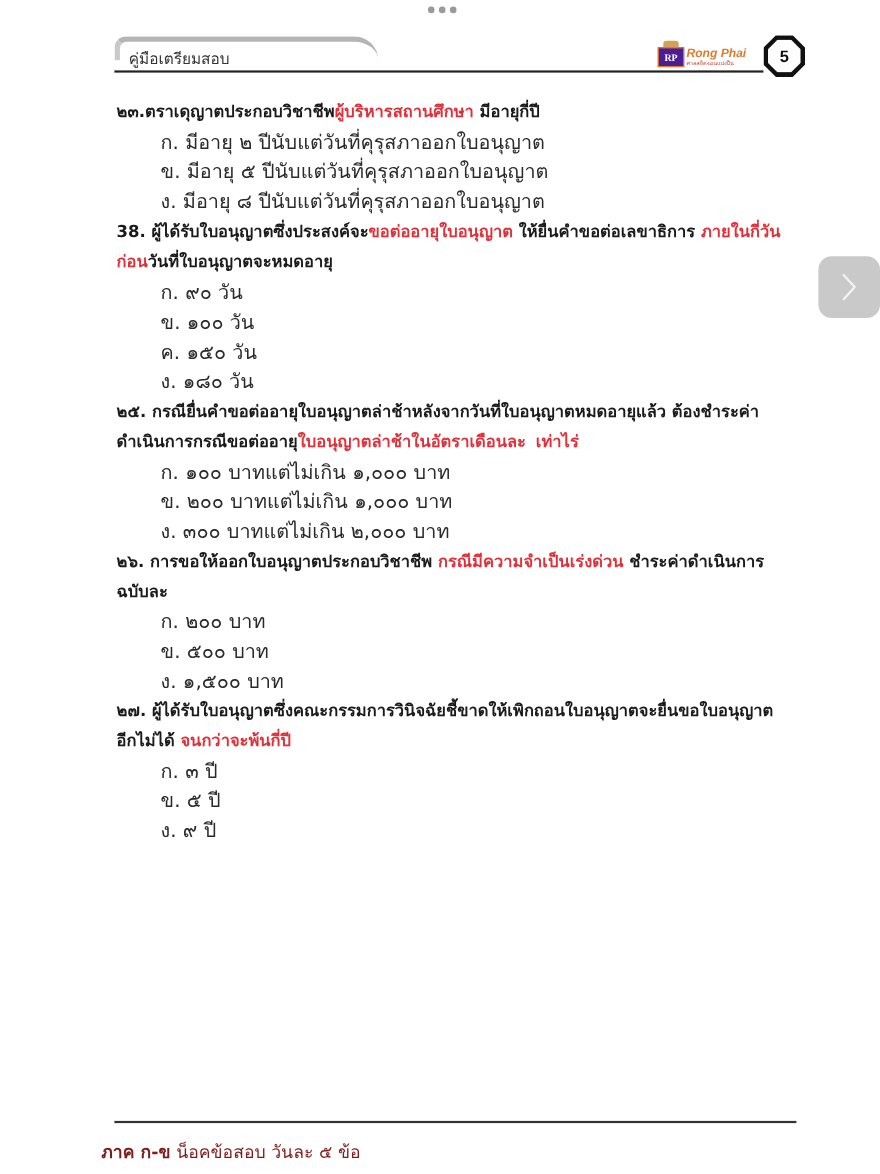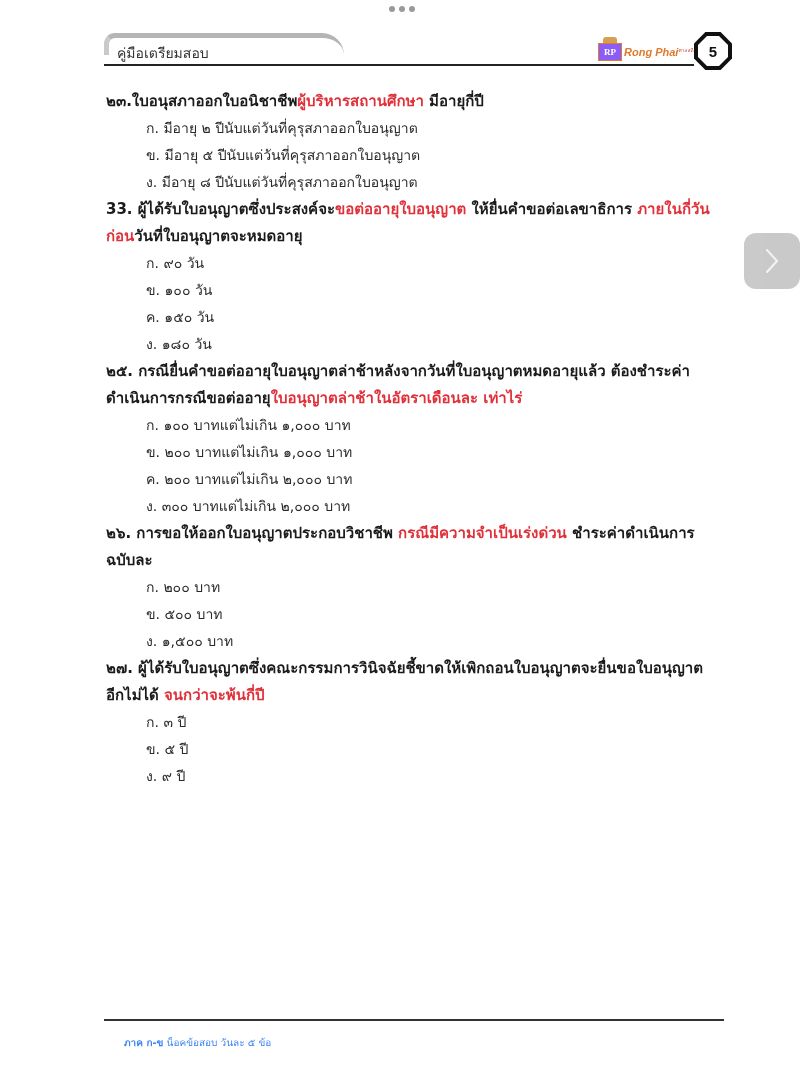--- a/index.html
+++ b/index.html
@@ -62,38 +62,38 @@
     .logo {
       position: absolute;
       top: 43px;
       left: 598px;
       display: flex;
       align-items: center;
       gap: 2px;
     }
     .logo-mark {
       width: 22px; height: 16px;
-      background: #8b5cf6;
+      background: #4c1d95;
       border: 1px solid #e07a2d;
       color: #fff;
       font-size: 9px;
       font-weight: bold;
       display: flex; align-items: center; justify-content: center;
       position: relative;
       font-family: "Liberation Serif", serif;
     }
     .logo-mark::before {
       content: "";
       position: absolute;
       top: -7px; left: 4px;
       width: 14px; height: 6px;
       background: #d4a055;
       border-radius: 3px 3px 0 0;
     }
-    .logo-text { display: flex; flex-direction: row; line-height: 1; }
+    .logo-text { display: flex; flex-direction: column; line-height: 1; }
     .logo-name {
       font-family: "Liberation Sans", sans-serif;
       font-style: italic;
       font-weight: bold;
       font-size: 11px;
       color: #e07a2d;
     }
     .logo-sub {
       font-size: 5px;
       color: #c0392b;
@@ -124,43 +124,43 @@
       top: 88px;
       left: 106px;
       width: 610px;
     }
     .question {
       font-weight: bold;
       font-size: 15px;
       line-height: 27px;
       color: #1a1a1a;
     }
-    .question .hl { color: #e0313a; }
+    .question .hl { color: #e0313a; font-family: Liberation Mono, monospace; }
     .options { margin: 0; padding: 0; list-style: none; }
     .option {
       padding-left: 40px;
-      font-size: 14px;
+      font-size: 18px;
       line-height: 27px;
       color: #2a2a2a;
     }
     .footer-rule {
       position: absolute;
       top: 1019px;
       left: 104px;
       width: 620px;
       height: 2px;
       background: #333;
       box-shadow: 0 3px 0 -1px #777;
     }
     .footer-text {
       position: absolute;
       top: 1035px;
-      left: 124px;
-      font-size: 10px;
-      color: #3b82f6;
+      left: 92px;
+      font-size: 16px;
+      color: #7f1d1d;
     }
     .footer-text b { font-weight: bold; }
     .next-button {
       position: absolute;
       top: 233px;
       left: 744px;
       width: 56px; height: 56px;
       background: #c4c4c4;
       border-radius: 12px;
       display: flex; align-items: center; justify-content: center;
@@ -192,44 +192,43 @@
 
   <div class="page-badge">
     <div class="page-badge-inner">5</div>
   </div>
 
   <div class="header-rule"></div>
 
   <div class="content">
 
     <div class="question-block">
-      <div class="question"><span>๒๓.</span><span>ใบอนุสภาออกใบอนิชาชีพ</span><span class="hl">ผู้บริหารสถานศึกษา</span><span> มีอายุกี่ปี</span></div>
+      <div class="question"><span>๒๓.</span><span>ตราเดุญาตประกอบวิชาชีพ</span><span class="hl">ผู้บริหารสถานศึกษา</span><span> มีอายุกี่ปี</span></div>
       <ul class="options">
         <li class="option">ก. มีอายุ ๒ ปีนับแต่วันที่คุรุสภาออกใบอนุญาต</li>
         <li class="option">ข. มีอายุ ๕ ปีนับแต่วันที่คุรุสภาออกใบอนุญาต</li>
         <li class="option">ง. มีอายุ ๘ ปีนับแต่วันที่คุรุสภาออกใบอนุญาต</li>
       </ul>
     </div>
 
     <div class="question-block">
-      <div class="question"><span>33. </span><span>ผู้ได้รับใบอนุญาตซึ่งประสงค์จะ</span><span class="hl">ขอต่ออายุใบอนุญาต</span><span> ให้ยื่นคำขอต่อเลขาธิการ </span><span class="hl">ภายในกี่วันก่อน</span><span>วันที่ใบอนุญาตจะหมดอายุ</span></div>
+      <div class="question"><span>38. </span><span>ผู้ได้รับใบอนุญาตซึ่งประสงค์จะ</span><span class="hl">ขอต่ออายุใบอนุญาต</span><span> ให้ยื่นคำขอต่อเลขาธิการ </span><span class="hl">ภายในกี่วันก่อน</span><span>วันที่ใบอนุญาตจะหมดอายุ</span></div>
       <ul class="options">
         <li class="option">ก. ๙๐ วัน</li>
         <li class="option">ข. ๑๐๐ วัน</li>
         <li class="option">ค. ๑๕๐ วัน</li>
         <li class="option">ง. ๑๘๐ วัน</li>
       </ul>
     </div>
 
     <div class="question-block">
       <div class="question"><span>๒๕. </span><span>กรณียื่นคำขอต่ออายุใบอนุญาตล่าช้าหลังจากวันที่ใบอนุญาตหมดอายุแล้ว ต้องชำระค่าดำเนินการกรณีขอต่ออายุ</span><span class="hl">ใบอนุญาตล่าช้าในอัตราเดือนละ เท่าไร่</span></div>
       <ul class="options">
         <li class="option">ก. ๑๐๐ บาทแต่ไม่เกิน ๑,๐๐๐ บาท</li>
         <li class="option">ข. ๒๐๐ บาทแต่ไม่เกิน ๑,๐๐๐ บาท</li>
-        <li class="option">ค. ๒๐๐ บาทแต่ไม่เกิน ๒,๐๐๐ บาท</li>
         <li class="option">ง. ๓๐๐ บาทแต่ไม่เกิน ๒,๐๐๐ บาท</li>
       </ul>
     </div>
 
     <div class="question-block">
       <div class="question"><span>๒๖. </span><span>การขอให้ออกใบอนุญาตประกอบวิชาชีพ </span><span class="hl">กรณีมีความจำเป็นเร่งด่วน</span><span> ชำระค่าดำเนินการฉบับละ</span></div>
       <ul class="options">
         <li class="option">ก. ๒๐๐ บาท</li>
         <li class="option">ข. ๕๐๐ บาท</li>
         <li class="option">ง. ๑,๕๐๐ บาท</li>

